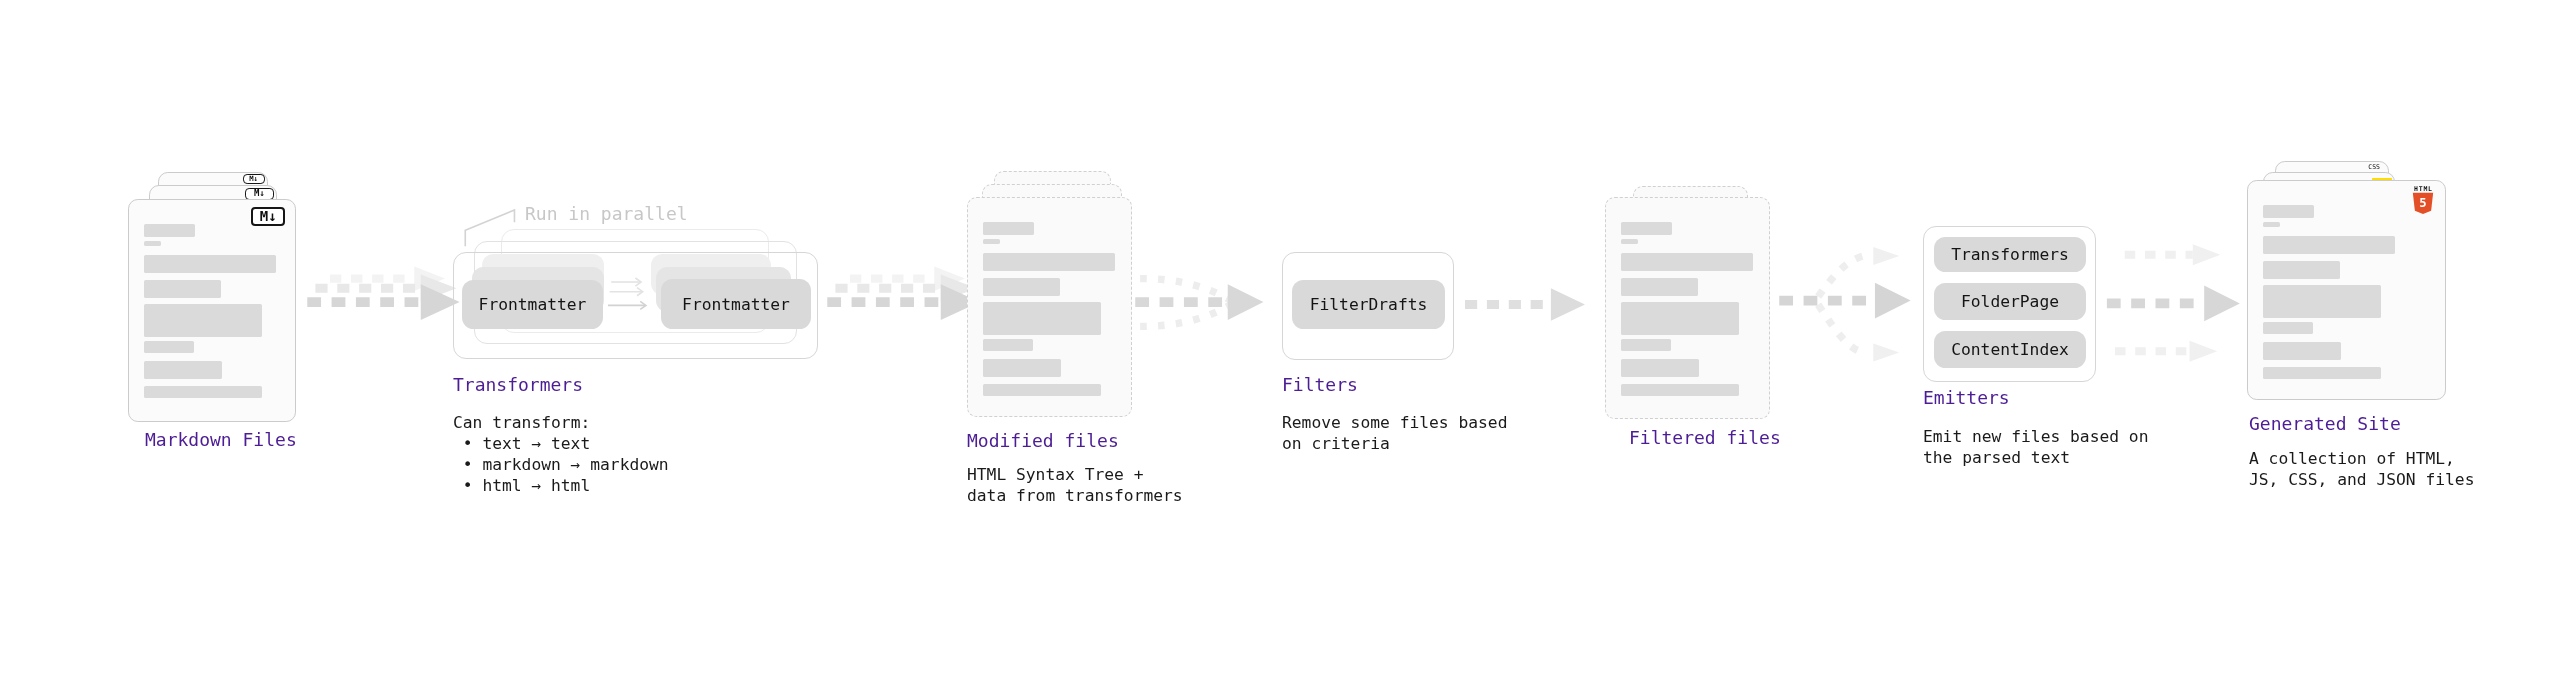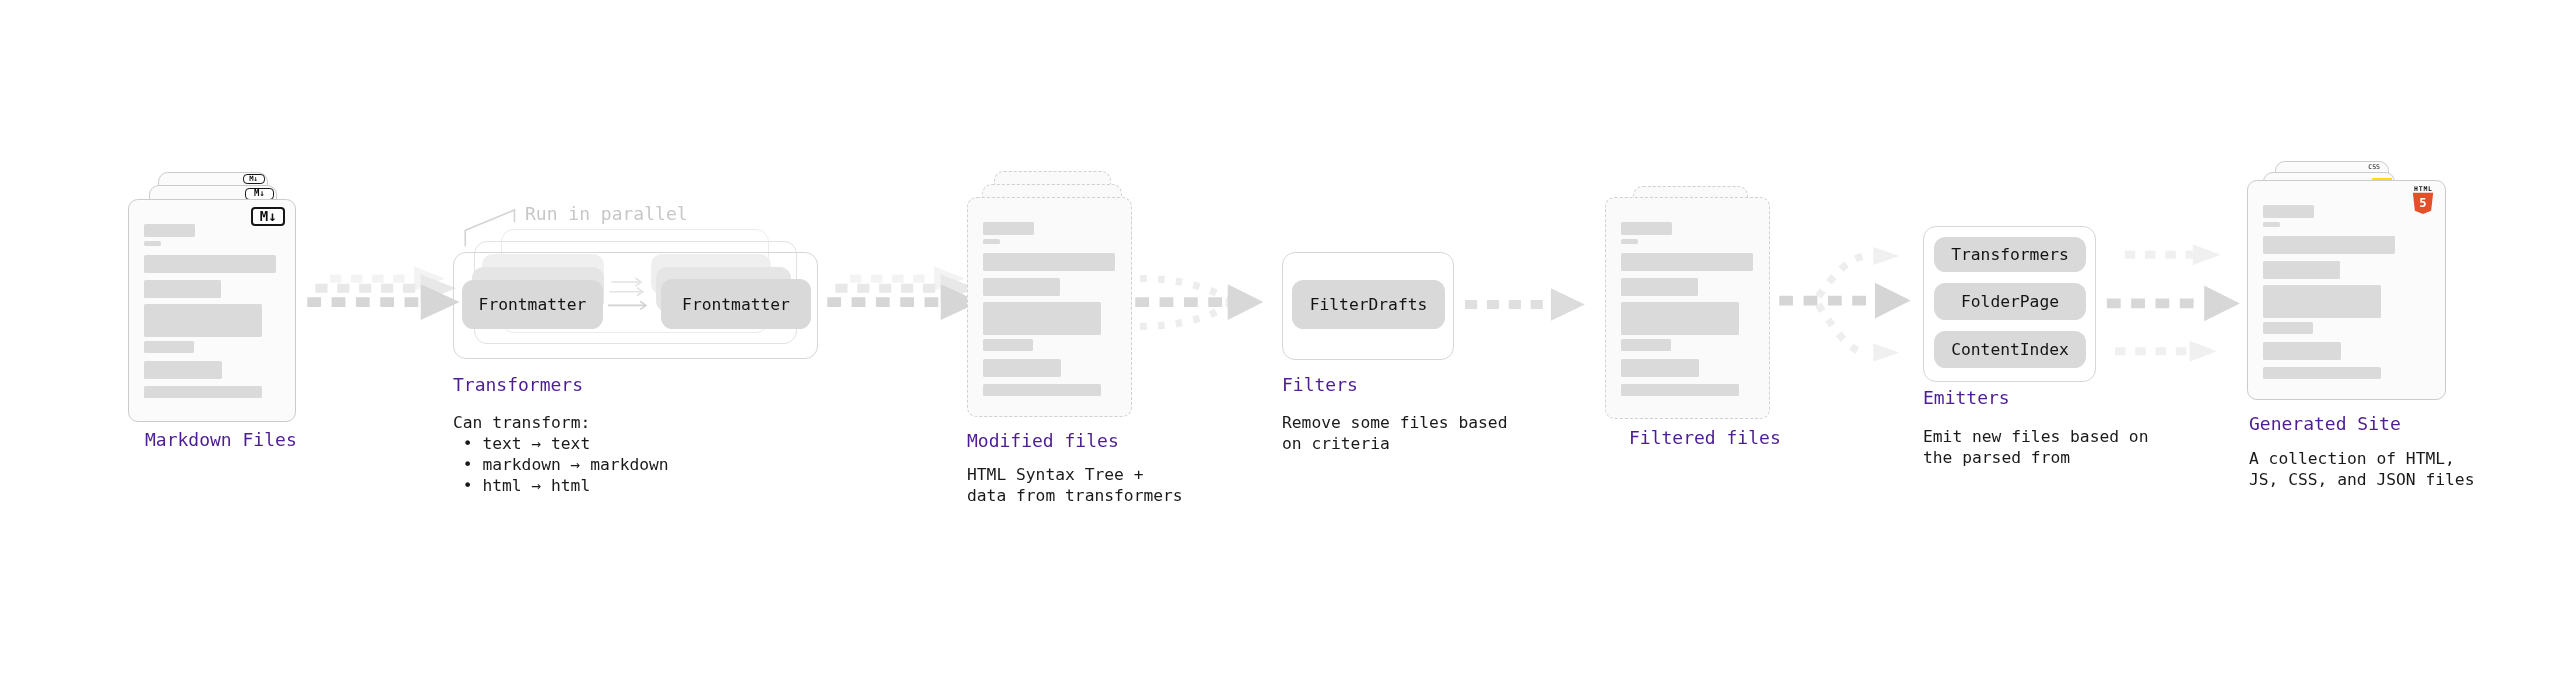--- a/index.html
+++ b/index.html
@@ -226,21 +226,21 @@
   </svg>
 
   <div>
     <div class="tbox" style="left:1923px; top:226px; width:173px; height:156px;"></div>
     <div class="pill" style="left:1934px; top:237px; width:152px; height:35px;">Transformers</div>
     <div class="pill" style="left:1934px; top:283px; width:152px; height:37px;">FolderPage</div>
     <div class="pill" style="left:1934px; top:331px; width:152px; height:37px;">ContentIndex</div>
     <div class="h" style="left:1923px; top:388px;">Emitters</div>
     <div class="sub" style="left:1923px; top:426px;">
       <div>Emit new files based on</div>
-      <div>the parsed from</div>
+      <div>the parsed text</div>
     </div>
   </div>
 
   <svg style="left:2102px; top:244px;" width="150" height="122" viewBox="0 0 185 150">
     <line x1="28" y1="13" x2="112" y2="13" stroke="#f0f0f0" stroke-width="10" stroke-dasharray="13 12"></line>
     <polygon points="112,0 112,26 146,13" fill="#f0f0f0"></polygon>
     <line x1="6" y1="73" x2="126" y2="73" stroke="#d7d7d7" stroke-width="12" stroke-dasharray="17 13"></line>
     <polygon points="126,51 126,95 170,73" fill="#d7d7d7"></polygon>
     <line x1="16" y1="132" x2="108" y2="132" stroke="#f0f0f0" stroke-width="10" stroke-dasharray="13 12"></line>
     <polygon points="108,119 108,145 142,132" fill="#f0f0f0"></polygon>

